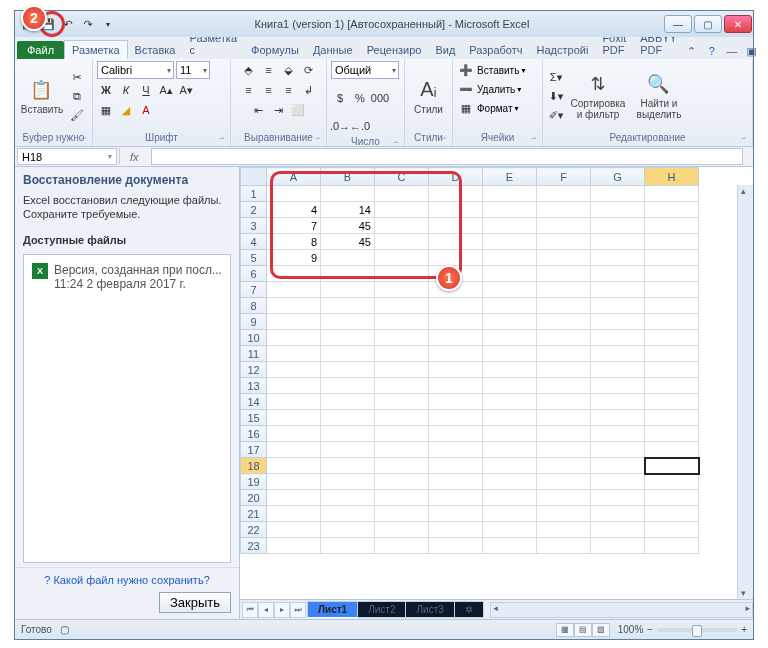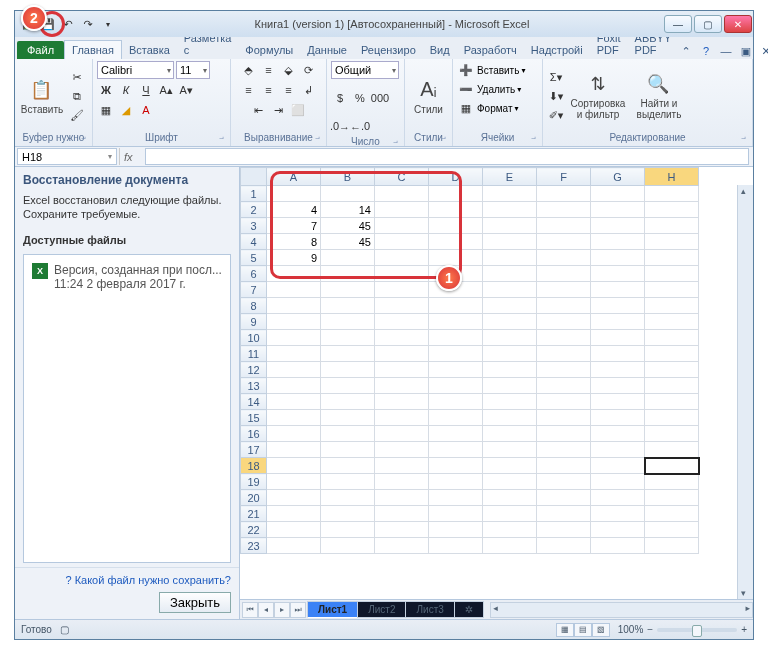--- a/index.html
+++ b/index.html
@@ -31,37 +31,37 @@
 .big-btn .ico { width:24px;height:24px;display:flex;align-items:center;justify-content:center;font-size:18px; }
 .small-row { display:flex;gap:2px;align-items:center; }
 .sbtn { width:18px;height:18px;border:1px solid transparent;display:flex;align-items:center;justify-content:center;font-size:11px;color:#333; }
 .font-sel { height:18px;border:1px solid #aac;background:#fff;font-size:11px;padding:0 14px 0 3px;display:flex;align-items:center;position:relative; }
 .font-sel::after{content:"▾";position:absolute;right:2px;font-size:8px;color:#666;}
 .vstack { display:flex;flex-direction:column;gap:1px; }
 
 .formula-bar { height: 20px; border-bottom: 1px solid #b5c8de; display: flex; align-items: center; background: #eef2f8; font-size: 11px; }
 .name-box { width: 100px; border: 1px solid #b5c8de; background: #fff; margin: 1px 2px; height: 17px; display: flex; align-items: center; padding: 0 4px; justify-content: space-between; }
 .name-box::after{content:"▾";font-size:8px;color:#888;}
-.fx-area { flex:1; display:flex; align-items:center; gap:12px; padding:0 4px; border-left:1px solid #ccc; }
+.fx-area { flex:1; display:flex; align-items:center; gap:12px; padding:0 10px; border-left:1px solid #ccc; }
 .fx-lbl { font-style: italic; color:#666; }
 .fx-input { flex:1; height:17px; background:#fff; border:1px solid #b5c8de; }
 
 .body-area { flex:1; display:flex; overflow:hidden; }
 
 .recovery { width: 225px; border-right: 1px solid #b5c8de; background: #eef2f8; display:flex;flex-direction:column;font-size:11px; }
 .recovery h3 { font-size: 12px; font-weight: bold; color:#3b567c; padding: 6px 8px; }
 .recovery .rtext { padding: 0 8px 8px; color:#333; line-height:1.3; }
 .recovery .rsub { font-weight:bold; padding: 4px 8px; color:#333; }
 .recovery .rlist { margin: 4px 8px; flex:1; background:#fff; border:1px solid #b5c8de; padding:4px; overflow:auto; }
 .recovery .ritem { display:flex; gap:6px; padding:4px; align-items:flex-start; }
 .ritem .xico { width:16px;height:16px;background:#1e7b34;color:#fff;font-size:9px;display:flex;align-items:center;justify-content:center;font-weight:bold; }
 .ritem .rinfo { flex:1; }
 .ritem .rname { font-weight:bold; color:#222; }
 .ritem .rdesc, .ritem .rdate { color:#555; font-size:12px; }
-.recovery .rfoot { padding:6px 8px; display:flex; justify-content:flex-end; align-items:center; border-top:1px solid #d5dfeb; }
+.recovery .rfoot { padding:6px 8px; display:flex; justify-content:center; align-items:center; border-top:1px solid #d5dfeb; }
 .recovery .rlink { color:#1e5bbf; }
 .recovery .rlink::before { content:"? "; color:#1e5bbf; }
 .recovery .rbtn { border:1px solid #8aa; background:linear-gradient(#fefefe,#e5ecf4); padding:2px 10px; font-size:13px; }
 
 .sheet { flex:1; display:flex; flex-direction:column; position:relative; }
 .grid-wrap { flex:1; overflow:hidden; position:relative; }
 table.grid { border-collapse:collapse; font-size:11px; table-layout:fixed; }
 .grid th { background:linear-gradient(#f6f9fc,#e4ecf5); border:1px solid #c4d1e0; color:#3c5a82; font-weight:normal; }
 .grid th.col { width:54px; height:18px; }
 .grid th.row { width:26px; height:16px; text-align:center; }
@@ -111,21 +111,21 @@
     <div class="title-text">Книга1 (version 1) [Автосохраненный]  -  Microsoft Excel</div>
     <div class="win-ctrls">
       <span class="win-btn">—</span>
       <span class="win-btn">▢</span>
       <span class="win-btn close">✕</span>
     </div>
   </div>
 
   <div class="tabs">
     <span class="file-tab">Файл</span>
-    <span class="tab active">Главная</span>
+    <span class="tab active">Разметка</span>
     <span class="tab">Вставка</span>
     <span class="tab">Разметка с</span>
     <span class="tab">Формулы</span>
     <span class="tab">Данные</span>
     <span class="tab">Рецензиро</span>
     <span class="tab">Вид</span>
     <span class="tab">Разработч</span>
     <span class="tab">Надстройі</span>
     <span class="tab">Foxit PDF</span>
     <span class="tab">ABBYY PDF</span>

